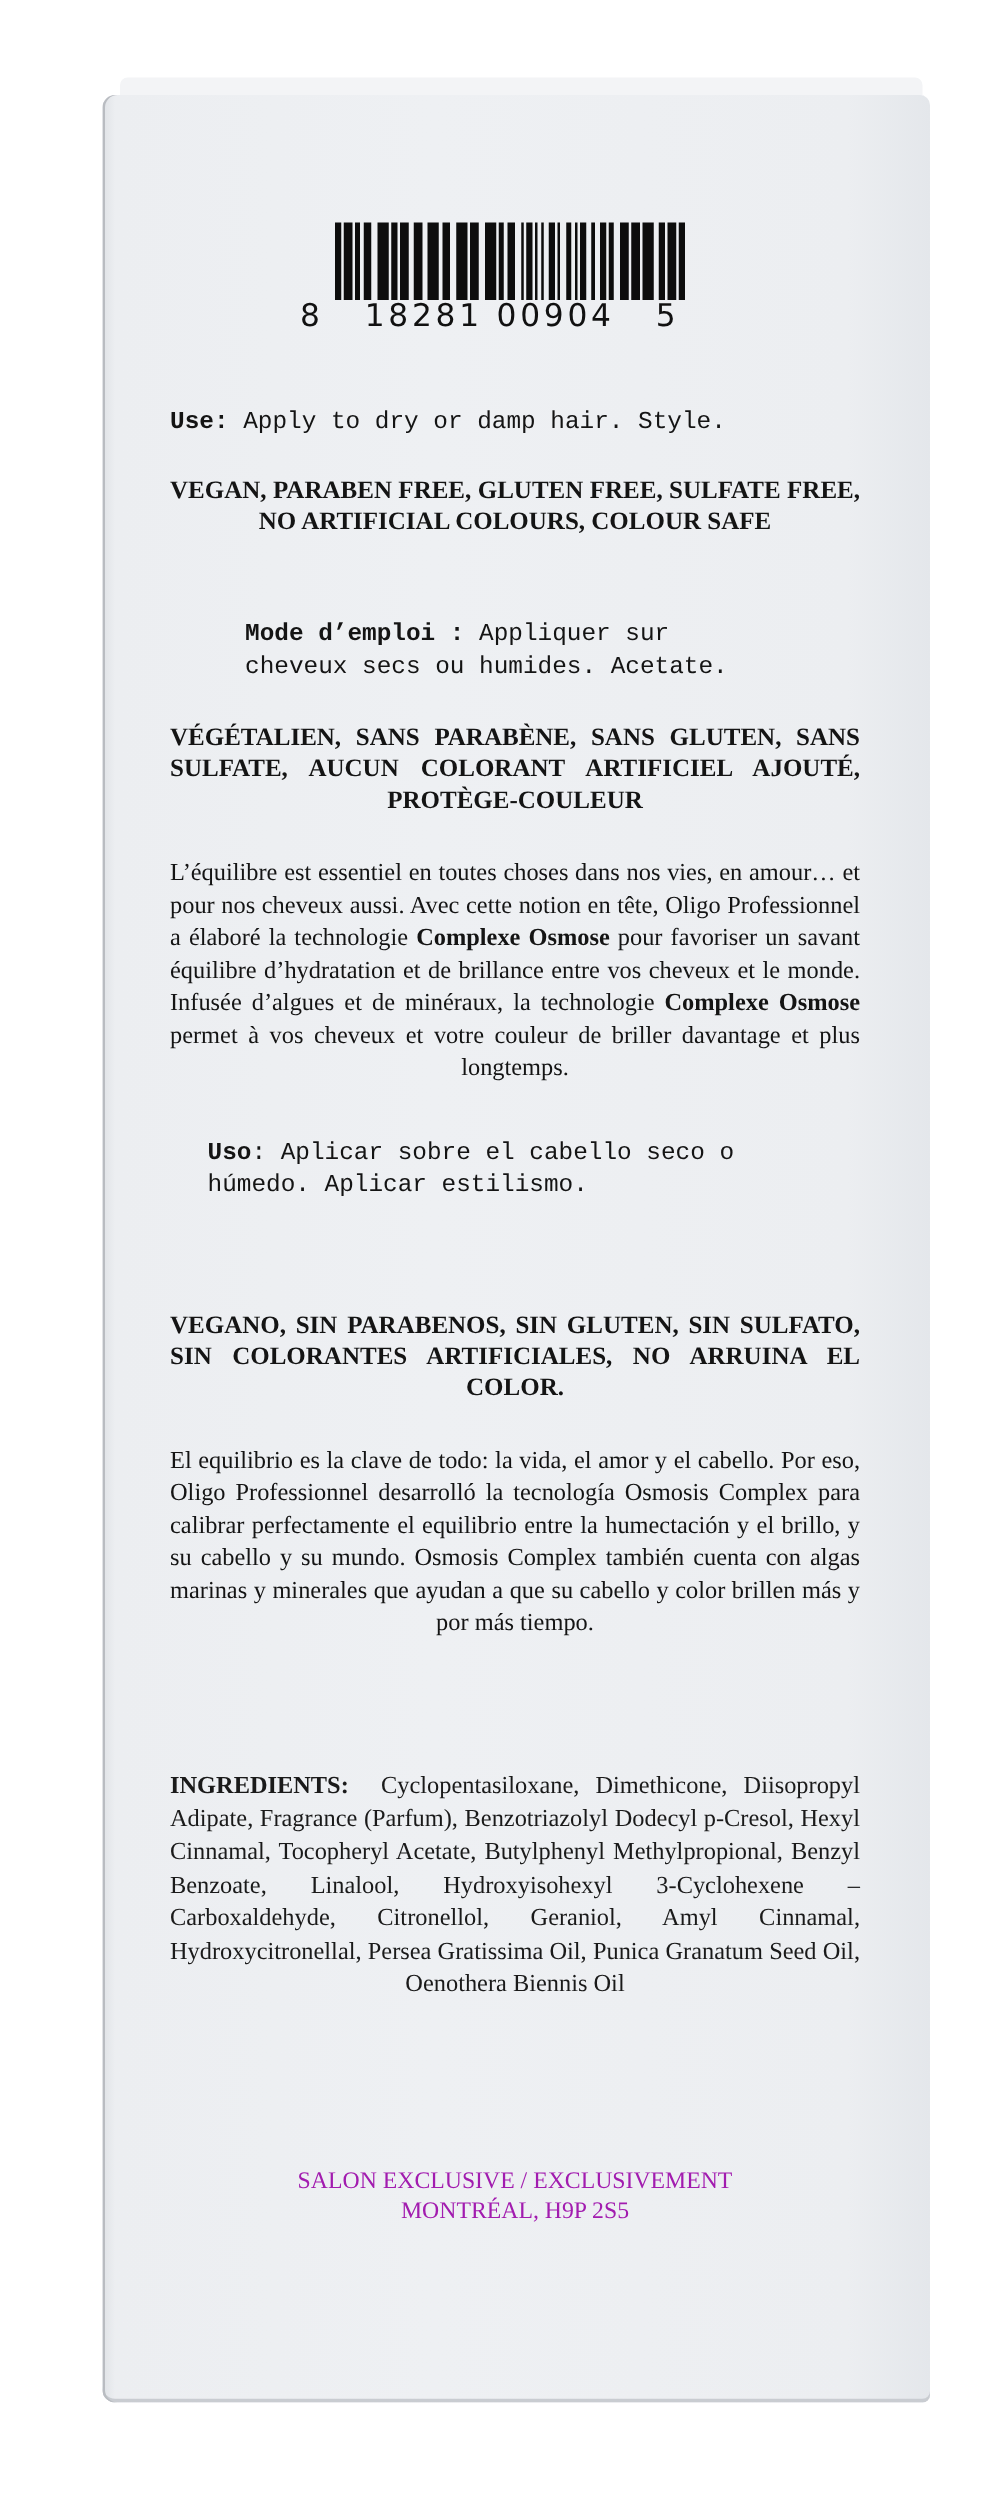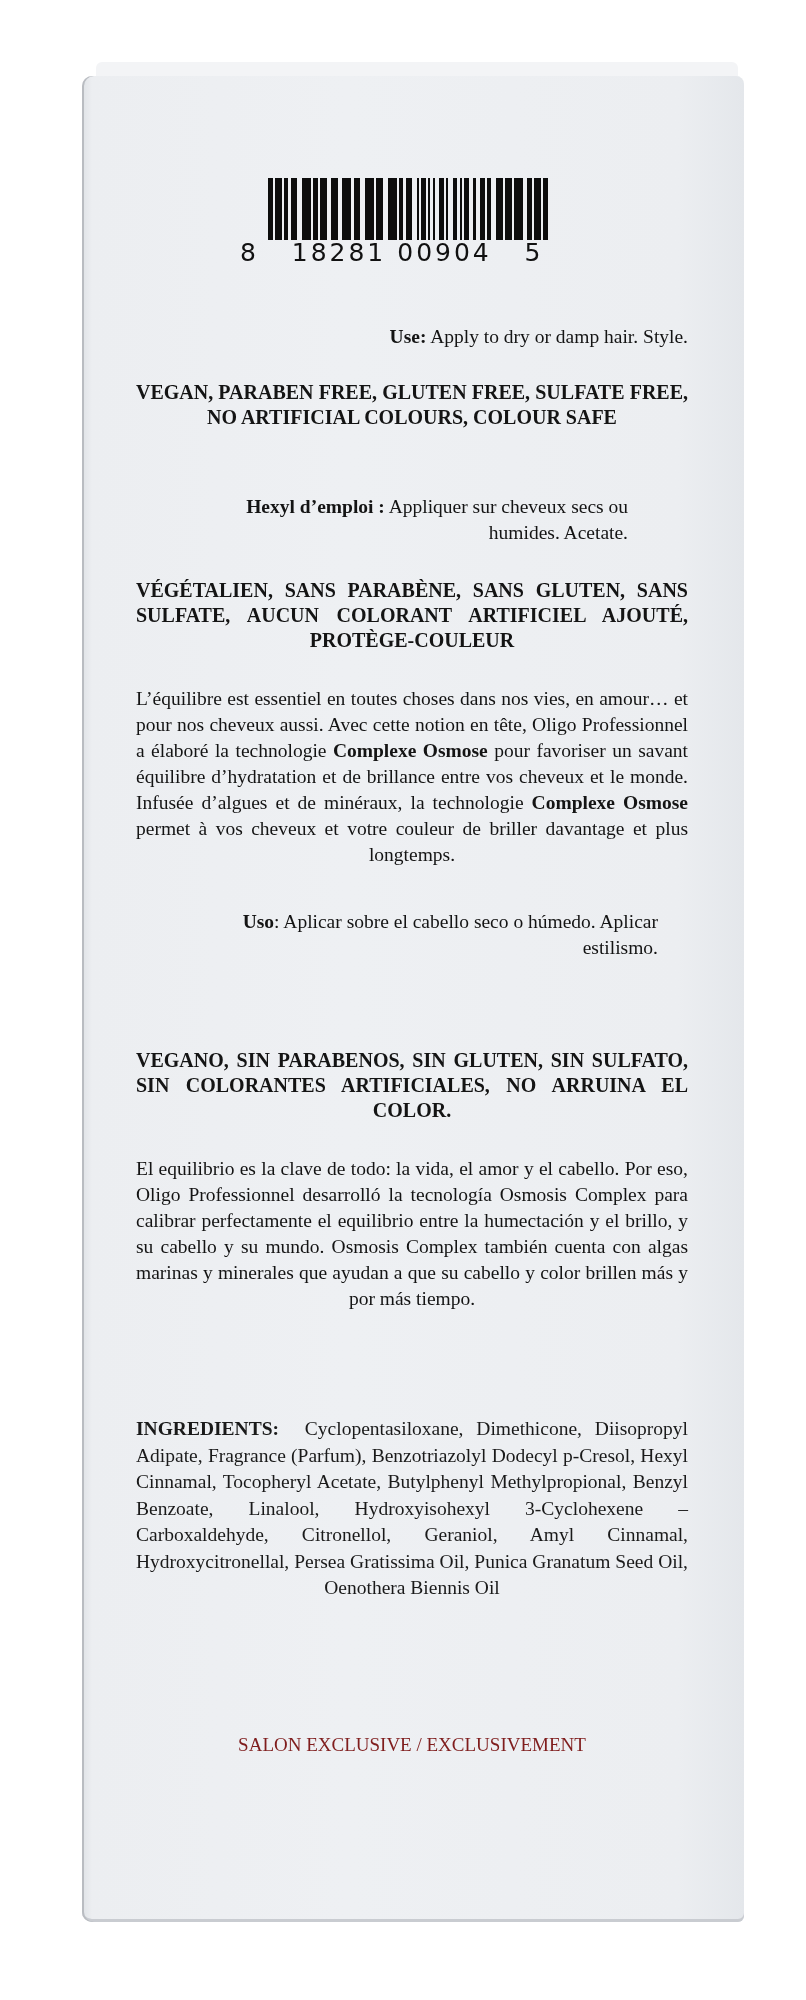--- a/index.html
+++ b/index.html
@@ -53,21 +53,21 @@
     position: absolute;
     left: 240px;
     top: 238px;
     width: 340px;
     font-family: "DejaVu Sans", sans-serif;
     font-size: 25px;
     letter-spacing: 3px;
     color: #111;
     white-space: pre;
   }
-  .center { text-align: right; }
+  .center { text-align: left; font-family: Liberation Mono, monospace; }
   .justify { text-align: justify; text-align-last: center; font-family: Liberation Serif, serif; }
   .p { font-size: 19.5px; line-height: 26px; }
   .claims {
     font-size: 20px;
     line-height: 25px;
     font-weight: bold;
     text-align: justify;
     text-align-last: center;
   }
   b { font-weight: bold; }
@@ -75,21 +75,21 @@
     font-size: 19.5px;
     line-height: 26.5px;
     text-align: justify;
     text-align-last: center;
     color: #1a1a1a;
   }
   .footer {
     font-size: 19px;
     line-height: 24px;
     text-align: center;
-    color: #7f1d1d;
+    color: #a21caf;
   }
   .footer .url { font-weight: bold; }
 </style>
 </head>
 <body>
 
 <div class="flap"></div>
 <div class="box"></div>
 
 <div class="barcode" id="barcode">
@@ -161,21 +161,21 @@
   </div>
 <div class="barcode-digits">8   18281 00904   5</div>
 
 <div class="content center p" style="top:324px;">
   <b>Use:</b><span> Apply to dry or damp hair. Style.</span>
 </div>
 
 <div class="content claims" style="top:380px;">VEGAN, PARABEN FREE, GLUTEN FREE, SULFATE FREE, NO ARTIFICIAL COLOURS, COLOUR SAFE</div>
 
 <div class="content center p" style="top:494px; padding: 0 60px; box-sizing: border-box;">
-  <b>Hexyl d’emploi :</b><span> Appliquer sur cheveux secs ou humides. Acetate.</span>
+  <b>Mode d’emploi :</b><span> Appliquer sur cheveux secs ou humides. Acetate.</span>
 </div>
 
 <div class="content claims" style="top:578px;">VÉGÉTALIEN, SANS PARABÈNE, SANS GLUTEN, SANS SULFATE, AUCUN COLORANT ARTIFICIEL AJOUTÉ, PROTÈGE-COULEUR</div>
 
 <div class="content p justify" style="top:686px;">
   <span>L’équilibre est essentiel en toutes choses dans nos vies, en amour… et pour nos cheveux aussi. Avec cette notion en tête, Oligo Professionnel a élaboré la technologie </span><b>Complexe Osmose</b><span> pour favoriser un savant équilibre d’hydratation et de brillance entre vos cheveux et le monde. Infusée d’algues et de minéraux, la technologie </span><b>Complexe Osmose</b><span> permet à vos cheveux et votre couleur de briller davantage et plus longtemps.</span>
 </div>
 
 <div class="content center p" style="top:909px; padding: 0 30px; box-sizing: border-box;">
   <b>Uso</b><span>: Aplicar sobre el cabello seco o húmedo. Aplicar estilismo.</span>
@@ -184,13 +184,14 @@
 <div class="content claims" style="top:1048px;">VEGANO, SIN PARABENOS, SIN GLUTEN, SIN SULFATO, SIN COLORANTES ARTIFICIALES, NO ARRUINA EL COLOR.</div>
 
 <div class="content p justify" style="top:1156px;">El equilibrio es la clave de todo: la vida, el amor y el cabello. Por eso, Oligo Professionnel desarrolló la tecnología Osmosis Complex para calibrar perfectamente el equilibrio entre la humectación y el brillo, y su cabello y su mundo. Osmosis Complex también cuenta con algas marinas y minerales que ayudan a que su cabello y color brillen más y por más tiempo.</div>
 
 <div class="content ingredients" style="top:1416px;">
   <b>INGREDIENTS:</b>&nbsp; <span>Cyclopentasiloxane, Dimethicone, Diisopropyl Adipate, Fragrance (Parfum), Benzotriazolyl Dodecyl p-Cresol, Hexyl Cinnamal, Tocopheryl Acetate, Butylphenyl Methylpropional, Benzyl Benzoate, Linalool, Hydroxyisohexyl 3-Cyclohexene – Carboxaldehyde, Citronellol, Geraniol, Amyl Cinnamal, Hydroxycitronellal, Persea Gratissima Oil, Punica Granatum Seed Oil, Oenothera Biennis Oil</span>
 </div>
 
 <div class="content footer" style="top:1733px;">
   <div>SALON EXCLUSIVE / EXCLUSIVEMENT</div>
+  <div>MONTRÉAL, H9P 2S5</div>
 </div>
 
 </body></html>

